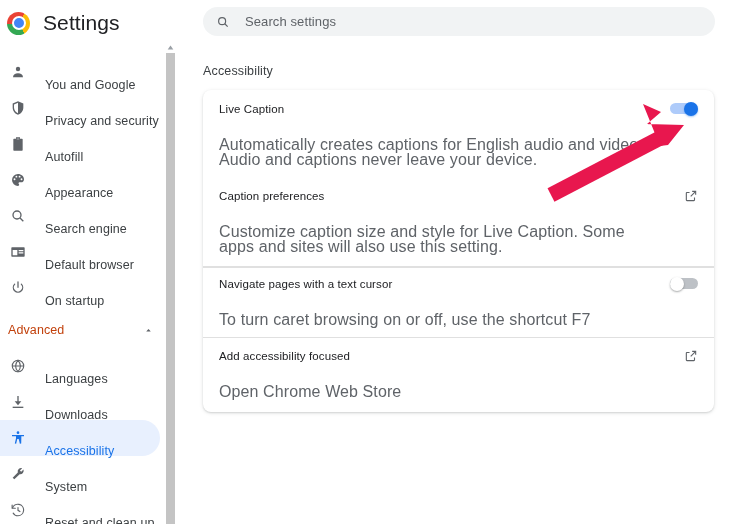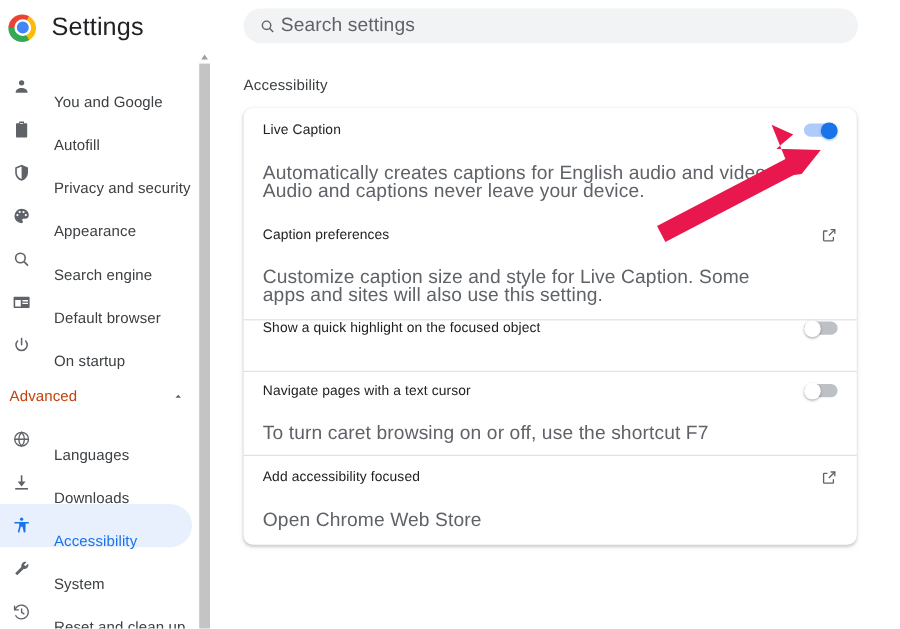--- a/index.html
+++ b/index.html
@@ -103,22 +103,22 @@
     width: 572px; height: 524px; background: #ffffff;
   }
   #search-bar {
     position: absolute; left: 25px; top: 7px;
     width: 512px; height: 29px;
     background: #f1f3f4; border-radius: 16px;
     display: flex; align-items: center;
   }
   #search-icon { margin-left: 13px; color: #5f6368; display: flex; }
   #search-input-text {
-    margin-left: 4px;
-    font-size: 16px; color: #5f6368; letter-spacing: 0.1px;
+    margin-left: 15px;
+    font-size: 13px; color: #5f6368; letter-spacing: 0.1px;
   }
 
   #section-title {
     position: absolute; left: 25px; top: 64px;
     font-size: 12.5px; color: #3c4043; letter-spacing: 0.15px;
   }
 
   #card {
     position: absolute; left: 25px; top: 90px;
     width: 511px;
@@ -190,33 +190,33 @@
               <circle cx="12" cy="7.5" r="3.3"></circle>
               <path d="M4.5 20c0-4.1 3.4-6 7.5-6s7.5 1.9 7.5 6z"></path>
             </svg>
         </span>
         <span class="nav-label">You and Google</span>
       </div>
 
       <div class="nav-item">
         <span class="nav-icon">
           <svg width="16" height="16" viewBox="0 0 24 24" fill="currentColor">
+              <path d="M12 2L4 5.3v6.1c0 5 3.4 9.7 8 10.6 4.6-.9 8-5.6 8-10.6V5.3L12 2zm0 2.2v15.6c-3.4-.9-6-4.6-6-8.4V6.6l6-2.4z"></path>
+            </svg>
+        </span>
+        <span class="nav-label">Privacy and security</span>
+      </div>
+
+      <div class="nav-item">
+        <span class="nav-icon">
+          <svg width="16" height="16" viewBox="0 0 24 24" fill="currentColor">
               <path d="M9 2h6v2h3a1 1 0 011 1v16a1 1 0 01-1 1H6a1 1 0 01-1-1V5a1 1 0 011-1h3V2zm1 2v1h4V4h-4zM7.5 8.5h9v1.6h-9zm0 3.4h9v1.6h-9zm0 3.4h6v1.6h-6z"></path>
             </svg>
         </span>
         <span class="nav-label">Autofill</span>
-      </div>
-
-      <div class="nav-item">
-        <span class="nav-icon">
-          <svg width="16" height="16" viewBox="0 0 24 24" fill="currentColor">
-              <path d="M12 2L4 5.3v6.1c0 5 3.4 9.7 8 10.6 4.6-.9 8-5.6 8-10.6V5.3L12 2zm0 2.2v15.6c-3.4-.9-6-4.6-6-8.4V6.6l6-2.4z"></path>
-            </svg>
-        </span>
-        <span class="nav-label">Privacy and security</span>
       </div>
 
       <div class="nav-item">
         <span class="nav-icon">
           <svg width="16" height="16" viewBox="0 0 24 24" fill="currentColor">
               <path d="M12 3a9 9 0 000 18c1 0 1.7-.8 1.7-1.7 0-.5-.2-.9-.5-1.2-.3-.3-.4-.6-.4-1 0-.9.7-1.6 1.6-1.6h1.9A4.7 4.7 0 0021 10.8C21 6.5 16.9 3 12 3zM6.8 12.2a1.4 1.4 0 110-2.8 1.4 1.4 0 010 2.8zm2.8-3.8a1.4 1.4 0 110-2.8 1.4 1.4 0 010 2.8zm4.8 0a1.4 1.4 0 110-2.8 1.4 1.4 0 010 2.8zm2.9 3.8a1.4 1.4 0 110-2.8 1.4 1.4 0 010 2.8z"></path>
             </svg>
         </span>
         <span class="nav-label">Appearance</span>
       </div>
@@ -357,29 +357,20 @@
           <svg width="14" height="14" viewBox="0 0 24 24" fill="none" stroke="currentColor" stroke-width="1.9">
               <path d="M14 4h6v6"></path>
               <path d="M20 4l-8.5 8.5"></path>
               <path d="M18 14.5V19a1 1 0 01-1 1H5a1 1 0 01-1-1V7a1 1 0 011-1h4.5"></path>
             </svg>
         </span>
       </div>
 
       <div class="divider"></div>
 
-      <div class="row" style="min-height:42px;">
-        <div class="row-text">
-          <div class="row-title">Show a quick highlight on the focused object</div>
-        </div>
-        <div class="toggle">
-          <div class="track"></div>
-          <div class="knob"></div>
-        </div>
-      </div>
 
       <div class="divider"></div>
 
       <div class="row" style="min-height:45px;padding-top:9px;padding-bottom:10px;">
         <div class="row-text">
           <div class="row-title">Navigate pages with a text cursor</div>
           <div class="row-sub">To turn caret browsing on or off, use the shortcut F7</div>
         </div>
         <div class="toggle">
           <div class="track"></div>

